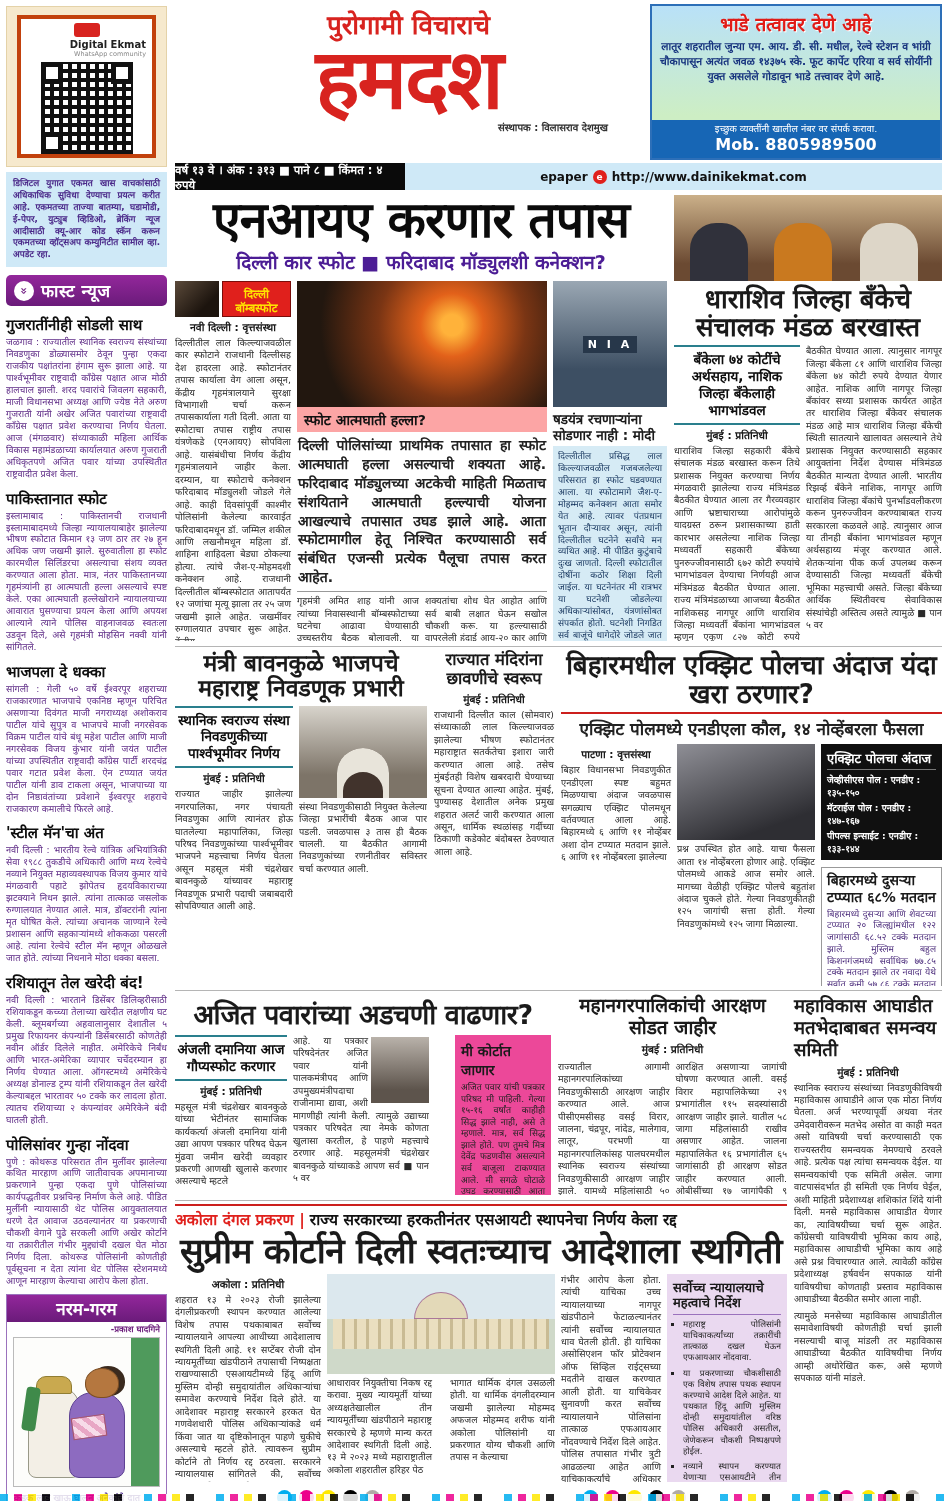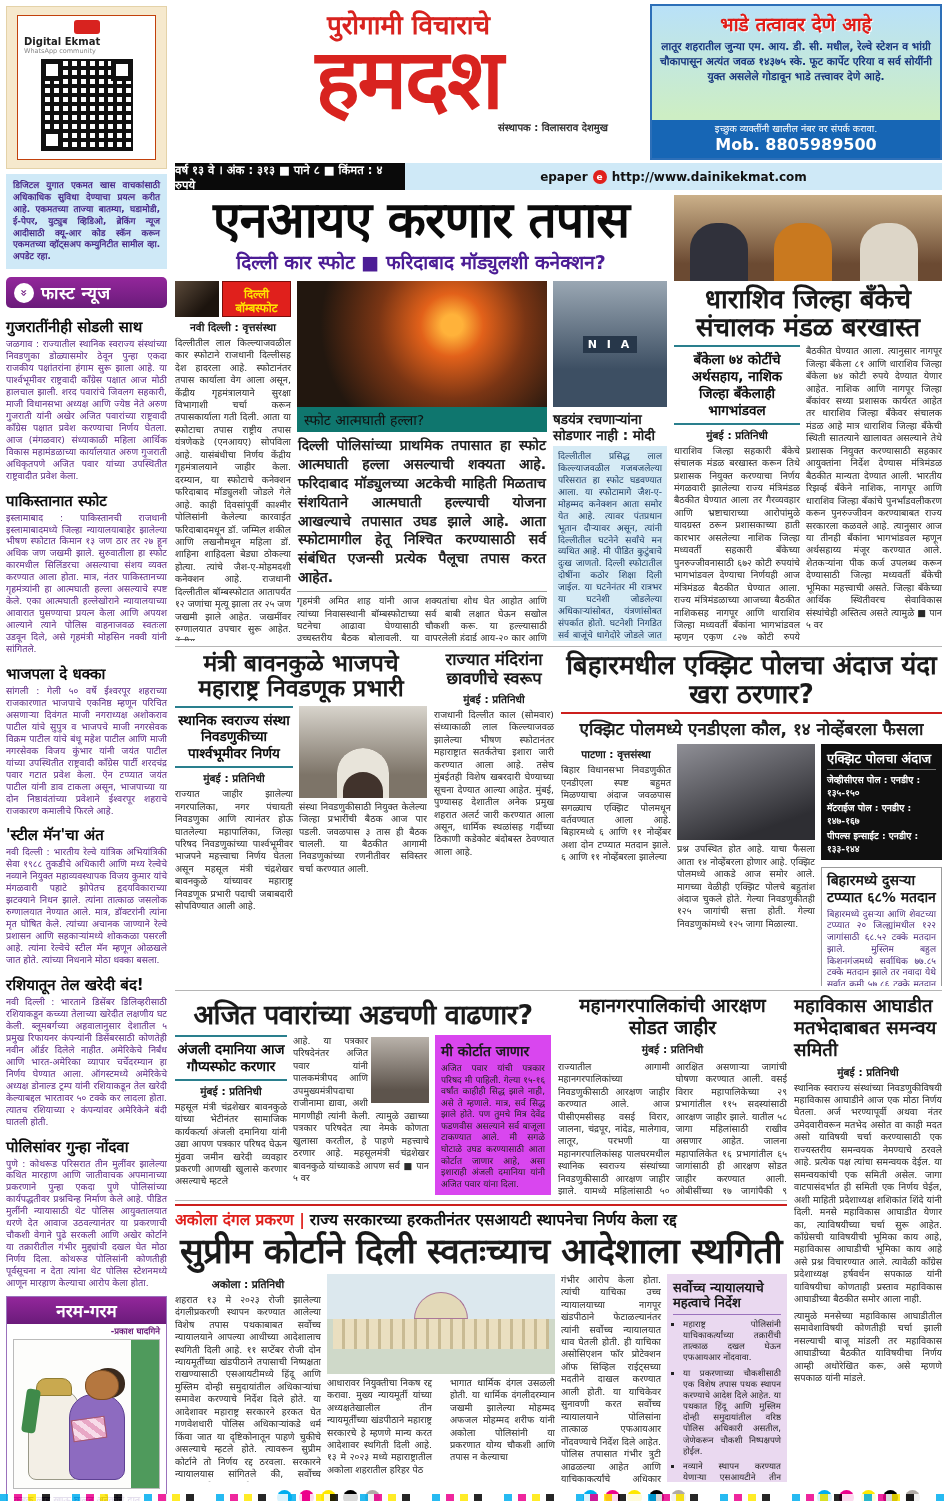--- a/index.html
+++ b/index.html
@@ -2,21 +2,21 @@
 <html><head>
 <meta charset="utf-8">
 <style>
   * { margin:0; padding:0; box-sizing:border-box; }
   body { background:#e8e8e8; font-family:"DejaVu Sans", sans-serif; }
   #page { position:relative; width:945px; height:1501px; margin:0 auto; background:#fff; overflow:hidden; color:#1a1a1a; }
 
   
   .left-rail { position:absolute; left:0; top:0; width:172px; height:1501px; padding:6px 5px 0 6px; overflow:hidden; }
   .qr-box { background:#f6e9cd; border:1px solid #e4d2a8; padding:8px 10px; }
-  .qr-card { background:#fff; border:1px solid #c2410c; padding:4px 6px 8px; text-align:left; }
+  .qr-card { background:#fff; border:4px solid #c2410c; padding:4px 6px 0; text-align:right; }
   .qr-logo { width:26px; height:14px; background:#d8231f; border-radius:3px; margin:0 auto 2px; }
   .qr-title { font-size:10px; font-weight:bold; color:#222; }
   .qr-sub { font-size:6.5px; color:#888; margin-bottom:4px; }
   .qr-pat { width:92px; height:92px; margin:0 auto; position:relative; background:
       repeating-linear-gradient(0deg,#111 0 4px,transparent 4px 9px),
       repeating-linear-gradient(90deg,#111 0 4px,#fff 4px 9px); }
   .qr-pat i { position:absolute; width:22px; height:22px; border:5px solid #111; background:#fff; }
   .qr-pat i:nth-child(1){left:0;top:0;} .qr-pat i:nth-child(2){right:0;top:0;} .qr-pat i:nth-child(3){left:0;bottom:0;}
   .qr-note { background:#cfe9f7; margin-top:5px; padding:6px 7px; font-size:8.8px; line-height:1.35; color:#4b2a8a; font-weight:bold; text-align:justify; }
   .fast-head { margin-top:8px; display:flex; align-items:center; gap:7px; background:linear-gradient(180deg,#93279b,#6a1b7a); border-radius:5px; padding:4px 8px; }
@@ -71,21 +71,21 @@
   .lead { width:492px; display:flex; flex-direction:column; }
   .lead h1 { font-size:50px; font-weight:bold; text-align:center; line-height:1.0; letter-spacing:-1px; color:#0b0b0b; }
   .lead .sub { text-align:center; font-size:19px; font-weight:bold; color:#4c1d95; margin:4px 0 6px; }
   .lead-cols { display:flex; gap:6px; flex:1; overflow:hidden; }
   .colA { width:116px; display:flex; flex-direction:column; }
   .kicker { display:flex; gap:3px; height:42px; }
   .kicker .mini { width:44px; background:linear-gradient(135deg,#5b4a3a,#1c140e 70%); }
   .kicker .label { flex:1; background:#e0201c; border:1px solid #7a0c0a; color:#ffe300; font-size:11.5px; font-weight:bold; text-align:center; line-height:1.25; padding-top:5px; }
   .colB { width:250px; display:flex; flex-direction:column; }
   .expl-photo { height:126px; background:radial-gradient(circle at 62% 35%, #ffb23a 0 6%, #e2611a 18%, #7a3514 42%, #22170f 75%), #1b130d; }
-  .ybar { background:#0f766e; font-size:14px; font-weight:normal; padding:3px 7px; color:#111; }
+  .ybar { background:#fca5a5; font-size:14px; font-weight:bold; padding:3px 7px; color:#111; }
   .yquote { font-size:14px; line-height:1.35; text-align:justify; color:#222; font-weight:bold; border-bottom:1px solid #999; padding:4px 1px; }
   .twocol { display:flex; gap:6px; flex:1; overflow:hidden; padding-top:3px; }
   .twocol > div { flex:1; }
   .colC { width:114px; display:flex; flex-direction:column; }
   .nia-photo { height:126px; background:linear-gradient(180deg,#9aa7b3,#3d4f63 70%); display:flex; align-items:center; justify-content:center; }
   .nia-photo span { color:#fff; font-size:11px; letter-spacing:3px; font-weight:bold; background:#27374a; padding:2px 5px; }
   .modi-head { font-size:13.5px; font-weight:bold; line-height:1.2; margin:4px 0 3px; }
   .modi-box { background:#d6ebf5; padding:5px; flex:1; overflow:hidden; }
   .modi-box p { font-size:9px; line-height:1.32; color:#14335c; text-align:justify; }
   .dharashiv { flex:1; display:flex; flex-direction:column; }
@@ -128,21 +128,21 @@
   
   .bottom-wrap { margin-top:4px; }
   .bottom-left { width:612px; }
   .row3 { height:200px; }
   .ajit { width:376px; display:flex; flex-direction:column; }
   .ajit h2 { font-size:27px; font-weight:bold; text-align:center; letter-spacing:-.5px; margin-bottom:3px; }
   .aj-cols { display:flex; gap:6px; flex:1; overflow:hidden; }
   .aj-cols .c1 { width:112px; }
   .aj-cols .c2 { width:136px; }
   .aj-photo { float:right; width:58px; height:66px; margin:2px 0 2px 3px; background:linear-gradient(180deg,#b9b2aa,#5d544c 80%); }
-  .quote-box { flex:1; background:#d946ef; padding:6px; }
+  .quote-box { flex:1; background:#ec4899; padding:6px;margin-left:20px; }
   .quote-box .qh { font-size:14px; font-weight:bold; margin-bottom:3px; }
   .quote-box p { font-size:8.9px; line-height:1.3; text-align:justify; color:#222; }
   .arakshan { flex:1; display:flex; flex-direction:column; }
   .arakshan h2 { font-size:19px; font-weight:bold; text-align:center; line-height:1.15; }
   .ar-cols { display:flex; gap:6px; flex:1; overflow:hidden; margin-top:2px; }
   .ar-cols > div { flex:1; }
   .supreme { border-top:1px solid #b5b5b5; margin-top:5px; padding-top:3px; }
   .kbar { border-top:2.5px solid #cc1f1d; padding-top:2px; font-size:15.5px; }
   .kbar .kred { color:#e0201c; font-weight:bold; }
   .kbar .kblk { color:#111; font-weight:bold; }

